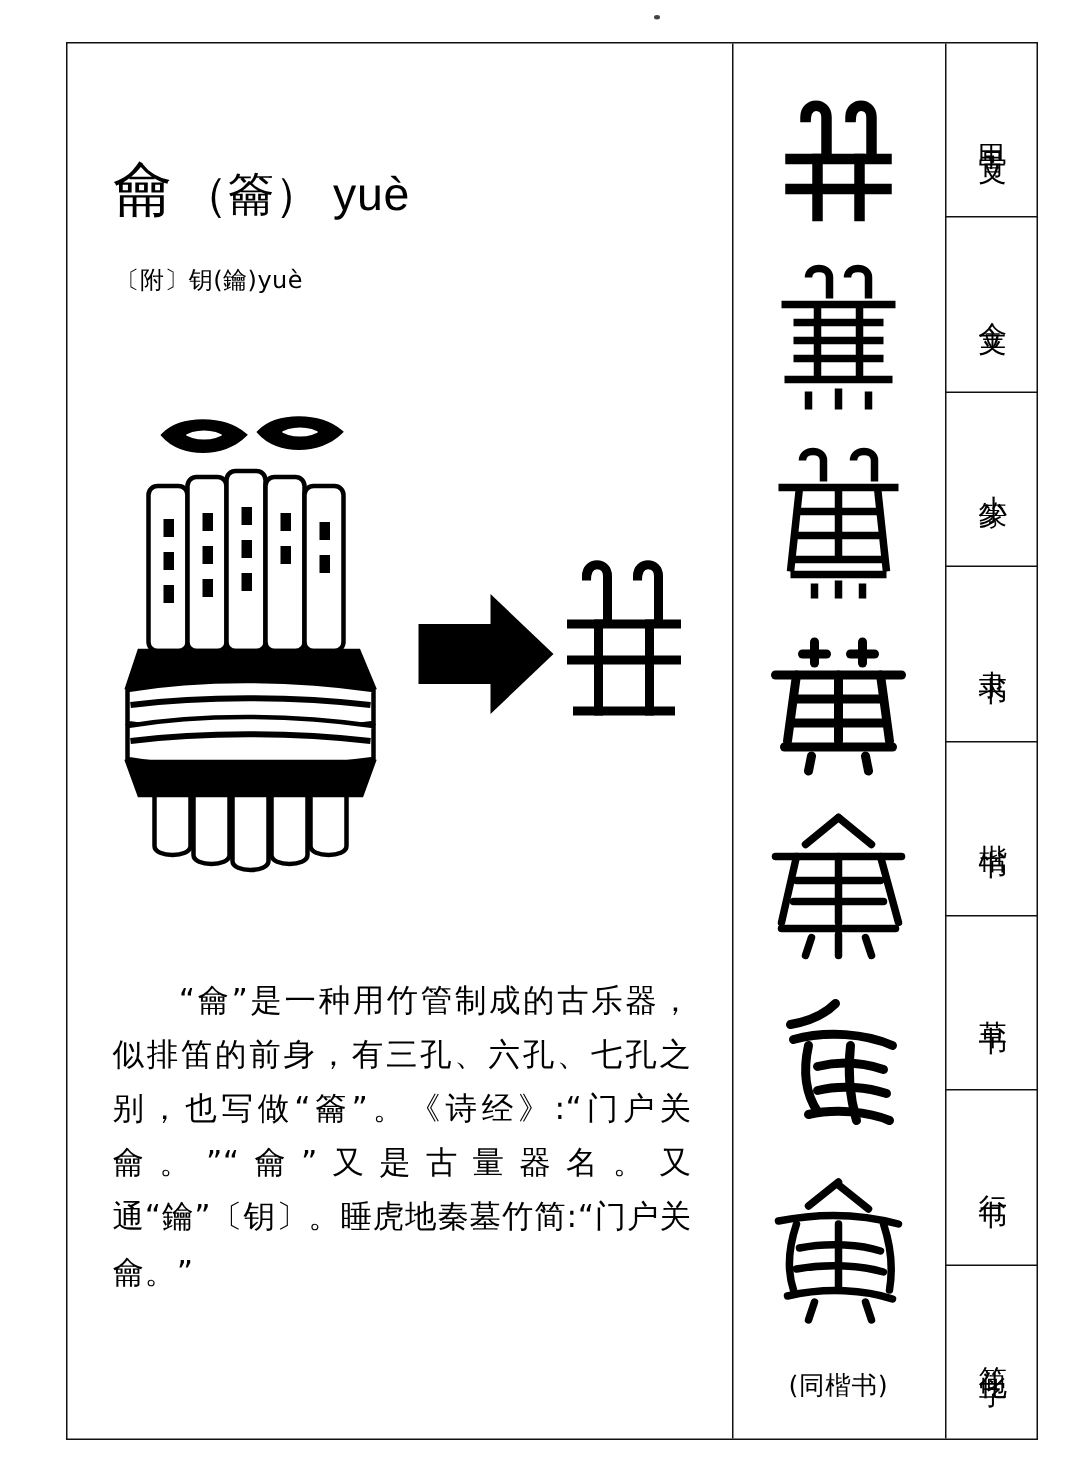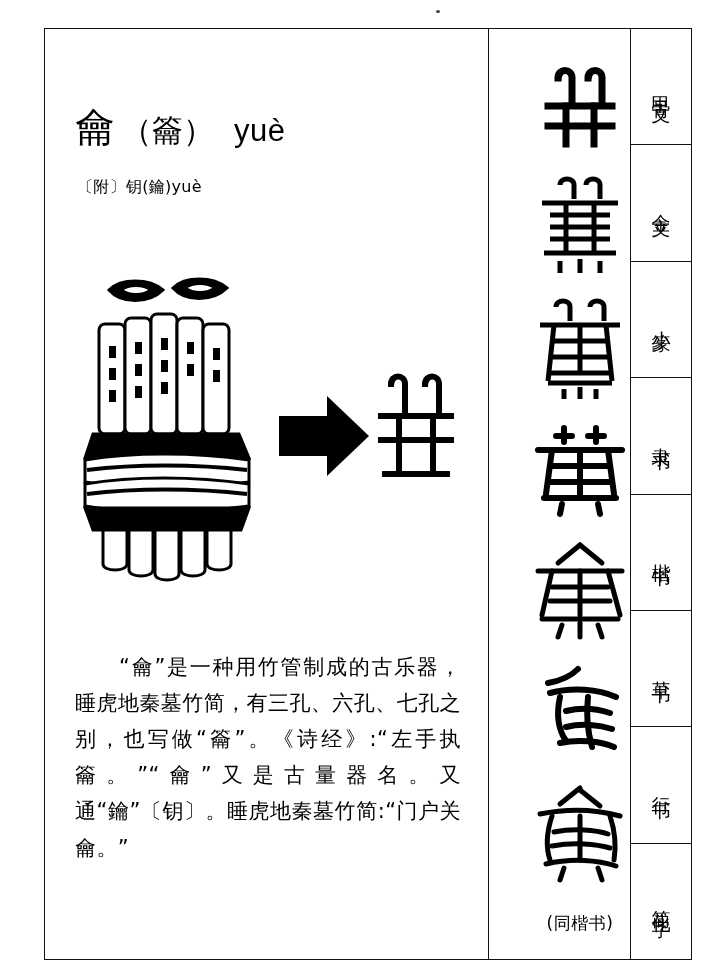--- a/index.html
+++ b/index.html
@@ -68,21 +68,21 @@
     color: #000;
   }
   .hw-paren {
     font-size: 31px;
     margin-left: 6px;
     color: #000;
   }
   .hw-pinyin {
     font-family: "Liberation Sans", sans-serif;
     font-size: 31px;
-    margin-left: 20px;
+    margin-left: 8px;
     letter-spacing: 0.5px;
     color: #000;
     text-align: right;
   }
 
   .sub-line {
     position: absolute;
     left: 32px;
     top: 148px;
     font-size: 16px;
@@ -116,21 +116,20 @@
     letter-spacing: 0.4px;
   }
 
   
   .mid-col {
     position: absolute;
     left: 443px;
     top: 0;
     width: 142px;
     height: 100%;
-    margin-left: 21px;
   }
   .glyph-stack {
     position: absolute;
     left: 0;
     top: 16px;
     width: 142px;
     height: 850px;
     display: flex;
     flex-direction: column;
     align-items: center;
@@ -285,21 +284,21 @@
               <path d="M308 182 L378 182"></path>
               <path d="M308 206 L378 206"></path>
               <path d="M326 182 L326 240"></path>
               <path d="M360 182 L360 240"></path>
               <path d="M312 240 L374 240"></path>
             </g>
           </g>
         </svg>
       </div>
 
-      <div class="body-text">“龠”是­一种用竹管制成的古乐器，睡虎地秦墓竹简，有三孔、六孔、七孔之别，也写做“籥”。《诗经》:“左手执籥。”“龠”又是古量器名。又通“鑰”〔钥〕。睡虎地秦墓竹简:“门户关龠。”</div>
+      <div class="body-text">“龠”是­一种用竹管制成的古乐器，似排笛的前身，有三孔、六孔、七孔之别，也写做“籥”。《诗经》:“门户关龠。”“龠”又是古量器名。又通“鑰”〔钥〕。睡虎地秦墓竹简:“门户关龠。”</div>
     </div>
 
     <div class="mid-col">
       <div class="glyph-stack">
 
         <div class="glyph-cell">
           <svg width="96" height="96" viewBox="0 0 96 96">
             <g fill="none" stroke="#000" stroke-width="7" stroke-linecap="square">
               <path d="M26 20 C26 10, 40 10, 40 20 L40 44"></path>
               <path d="M56 20 C56 10, 70 10, 70 20 L70 44"></path>

